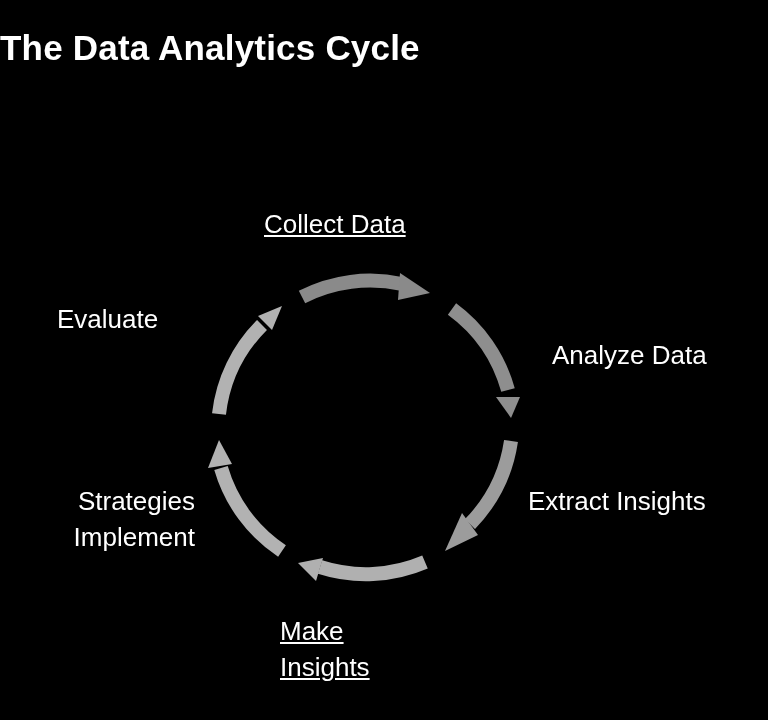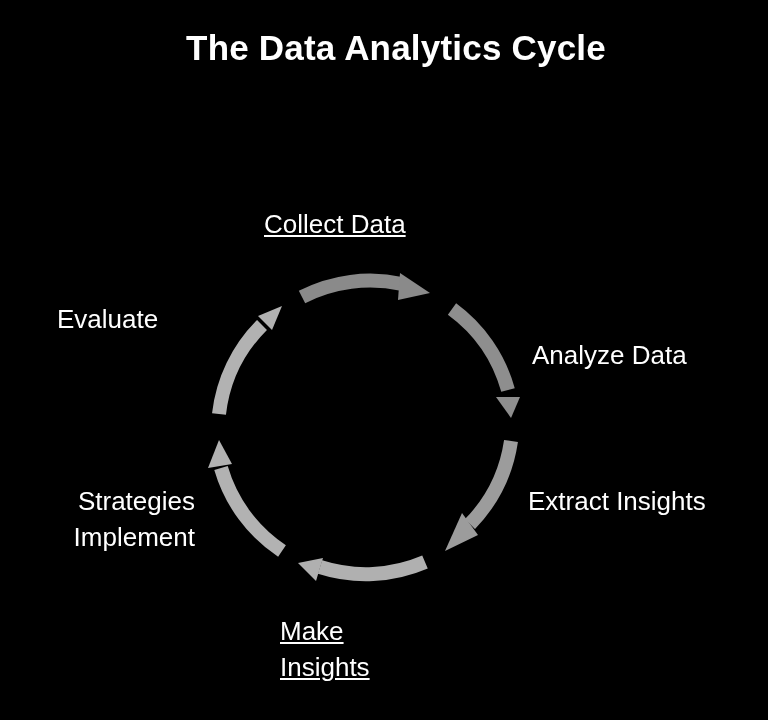--- a/index.html
+++ b/index.html
@@ -1,22 +1,22 @@
 <!DOCTYPE html>
 <html><head>
   <meta charset="utf-8">
   <style>
     html, body { margin: 0; padding: 0; }
     body {
       width: 768px; height: 720px; background: #000000; position: relative; overflow: hidden;
       font-family: "Liberation Sans", sans-serif; color: #ffffff;
     }
     .title {
-      position: absolute; left: 0; top: 28px; width: 728px; text-align: center;
-      font-weight: bold; font-size: 35px; letter-spacing: 0.2px; margin-left: 32px;
+      position: absolute; left: 0; top: 28px; width: 728px; text-align: left;
+      font-weight: bold; font-size: 35px; letter-spacing: 0.2px;
     }
     .label {
       position: absolute; font-size: 26px; line-height: 36px; white-space: nowrap;
     }
     .label.right-align { text-align: right; }
     .label.center { text-align: left; text-decoration: underline; }
     svg.cycle { position: absolute; left: 0; top: 0; }
   </style>
 </head>
 <body>
@@ -53,21 +53,21 @@
   <g>
     <path d="M 219 414 A 150 150 0 0 1 262 325" fill="none" stroke="#b2b2b2" stroke-width="14"></path>
     <polygon points="258,316 282,306 272,330" fill="#b2b2b2"></polygon>
   </g>
 </svg>
 
 <div class="label center" style="left:264px; top:206px; width:200px;">
   <div>Collect Data</div>
 </div>
 
-<div class="label" style="left:532px; top:337px;">
+<div class="label" style="left:552px; top:337px;">
   <div>Analyze Data</div>
 </div>
 
 <div class="label" style="left:528px; top:483px;">
   <div>Extract Insights</div>
 </div>
 
 <div class="label center" style="left:280px; top:613px; width:200px;">
   <div>Make</div>
   <div>Insights</div>

